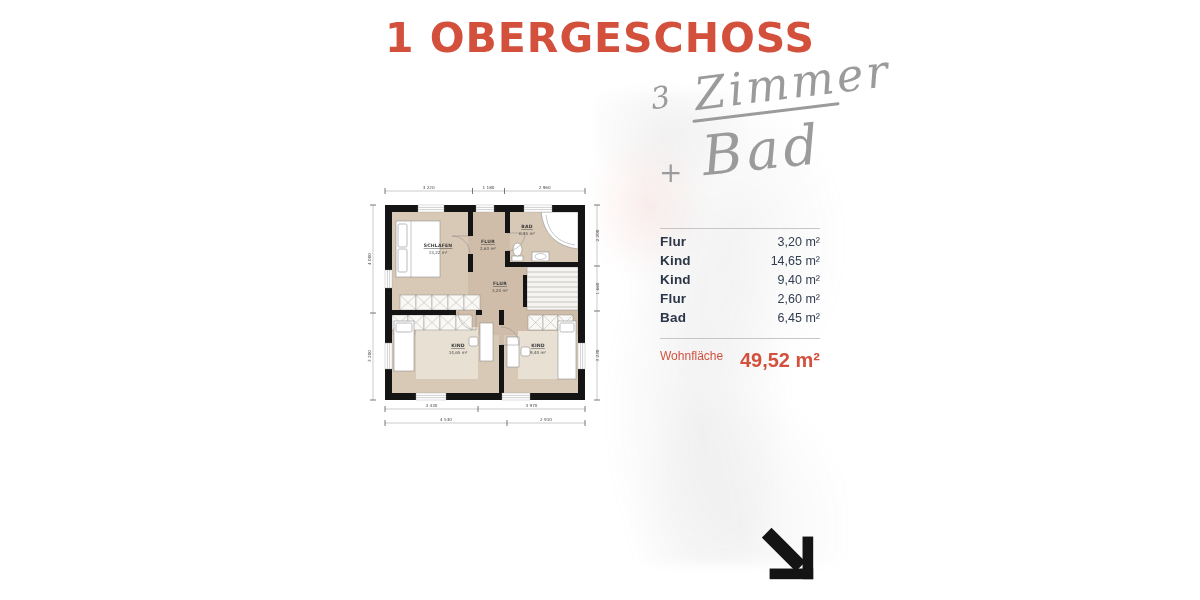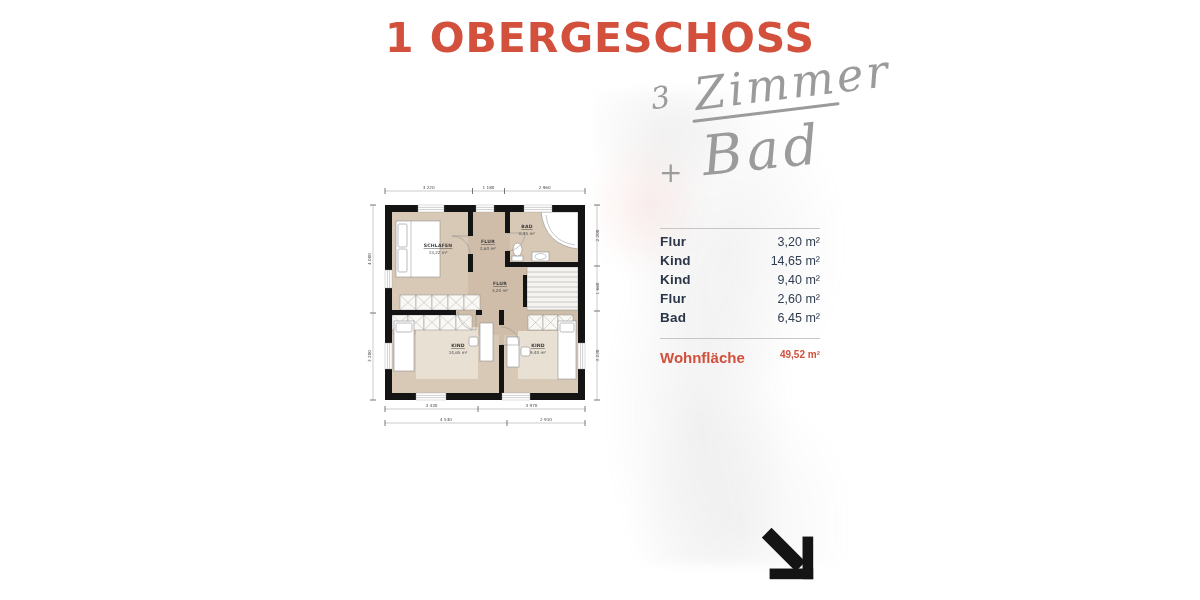--- a/index.html
+++ b/index.html
@@ -31,22 +31,22 @@
   .hand-bad{left:702px;top:118px;font-size:55px;letter-spacing:4px;transform:rotate(-6deg);}
 
   
   .area-table{position:absolute;left:660px;top:228px;width:160px;color:#2b3647;}
   .area-rows{border-top:1px solid #c6c6c6;padding-top:5px;}
   .trow{display:flex;justify-content:space-between;align-items:baseline;height:19px;}
   .trow .lbl{font-weight:bold;font-size:13.5px;letter-spacing:.2px;}
   .trow .val{font-size:12.5px;color:#303d50;}
   .total-row{border-top:1px solid #c6c6c6;margin-top:9px;padding-top:10px;
              display:flex;justify-content:space-between;color:#d2503c;}
-  .total-row .lbl{font-weight:bold;font-size:15px;}
-  .total-row .val{font-weight:bold;font-size:10px;}
+  .total-row .lbl{font-weight:normal;font-size:12px;}
+  .total-row .val{font-weight:bold;font-size:20px;}
 
   
   .plan{position:absolute;left:360px;top:175px;width:250px;height:270px;}
   .plan .wall{fill:#141414;}
   .plan .floor{fill:#cfbda9;}
   .plan .room{fill:#d8c8b6;}
   .plan .rug{fill:#e8e0d3;}
   .plan .furn{fill:#ffffff;stroke:#8f8f8f;stroke-width:.6;}
   .plan .furnln{stroke:#8f8f8f;stroke-width:.5;fill:none;}
   .plan .win{fill:#ffffff;stroke:#9a9a9a;stroke-width:.35;}

